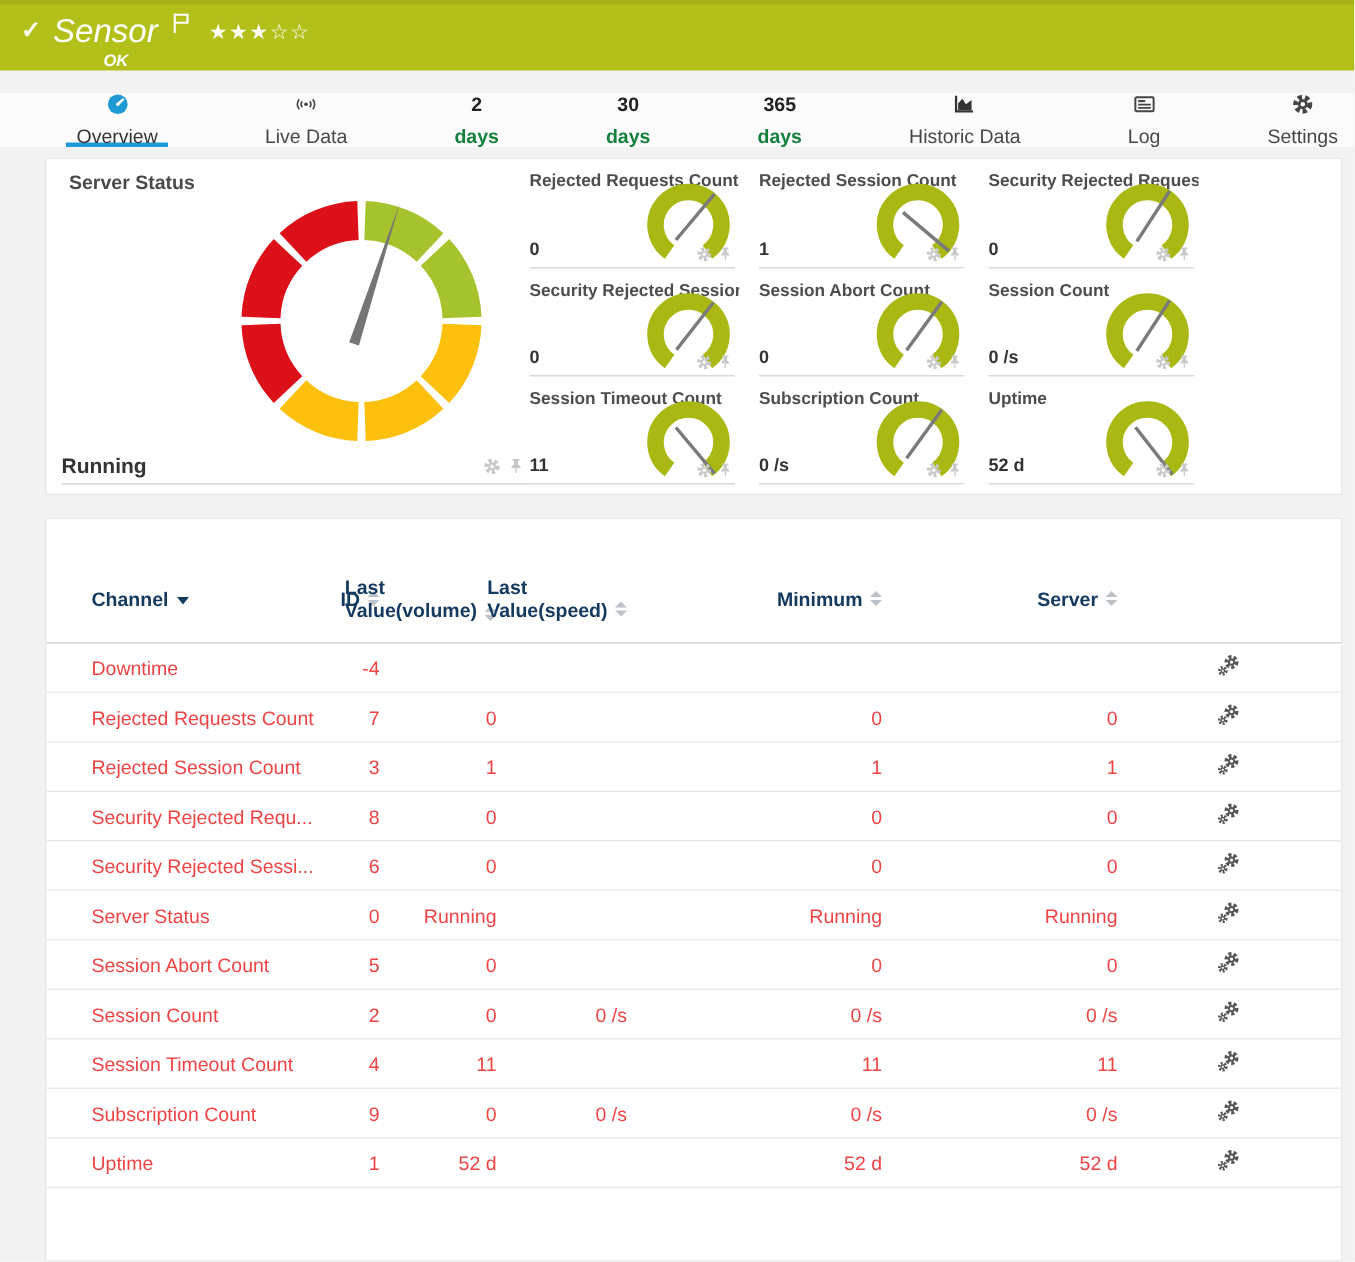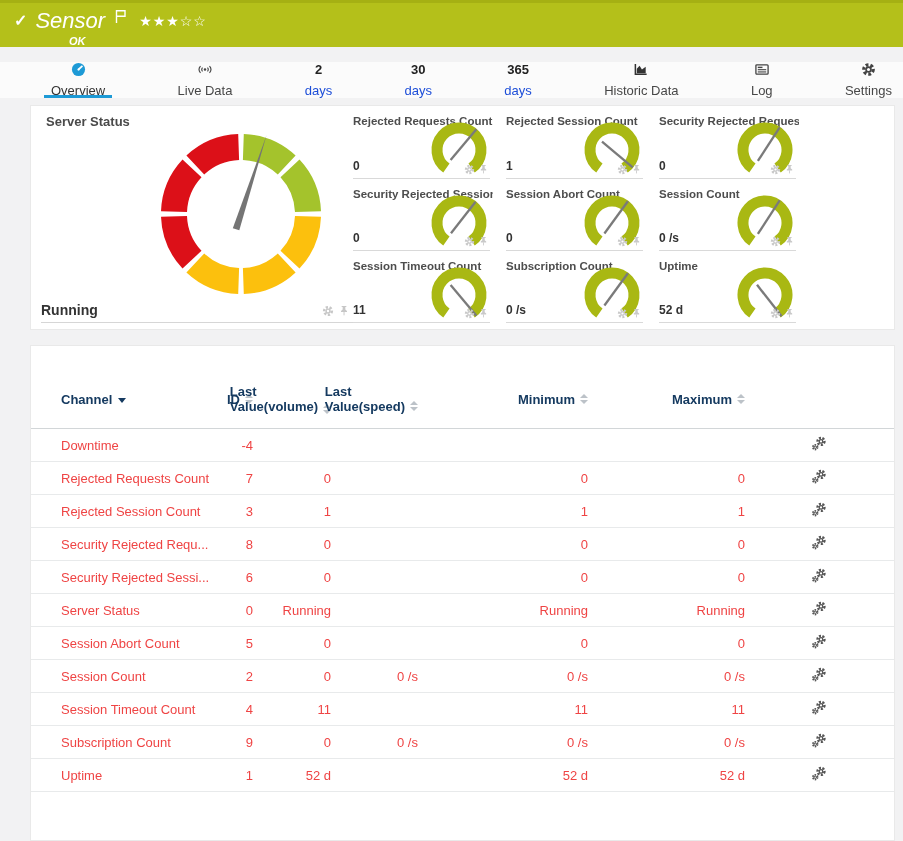--- a/index.html
+++ b/index.html
@@ -16,21 +16,21 @@
   .stars{font-size:14px;letter-spacing:1px;margin-left:4px;cursor:pointer;}
   .status-ok{font-size:11px;font-weight:bold;margin:1px 0 0 55px;font-style:italic;}
 
   
   #tabbar{position:absolute;left:0;top:62px;width:903px;height:36px;background:#fbfbfb;
     display:flex;justify-content:space-between;box-sizing:border-box;padding:0 4px 0 44px;}
   .tab{display:flex;align-items:center;gap:6px;font-size:13px;color:#474747;height:33px;
     padding:0 7px;cursor:pointer;border-bottom:3px solid transparent;white-space:nowrap;flex-direction:column;}
   .tab.active{border-bottom:3px solid #1d9ad6;color:#333;}
   .tab .num{font-weight:bold;color:#222;}
-  .tab .lbl-days{color:#1d4ed8;}
+  .tab .lbl-days{color:#15803d;font-weight:bold;}
   .tab svg{flex:0 0 auto;}
 
   
   .card{position:absolute;left:30px;width:865px;background:#fff;border:1px solid #e9e9e9;box-sizing:border-box;}
   #gauges-card{top:105px;height:225px;}
   #table-card{top:345px;height:496px;}
 
   
   #main-label{position:absolute;left:15px;top:8px;font-size:13px;font-weight:bold;color:#4a4a4a;}
   #main-gauge{position:absolute;left:120px;top:18px;}
@@ -402,21 +402,21 @@
           </span>
       </div>
       <div class="hc">
         <span>Minimum</span>
           <span class="sort">
             <i class="up"></i>
             <i class="dn"></i>
           </span>
       </div>
       <div class="hc">
-        <span>Maximum</span>
+        <span>Server</span>
           <span class="sort">
             <i class="up"></i>
             <i class="dn"></i>
           </span>
       </div>
       <div></div>
         <div></div>
     </div>
     <div id="table-body">
   <div class="t-row">

